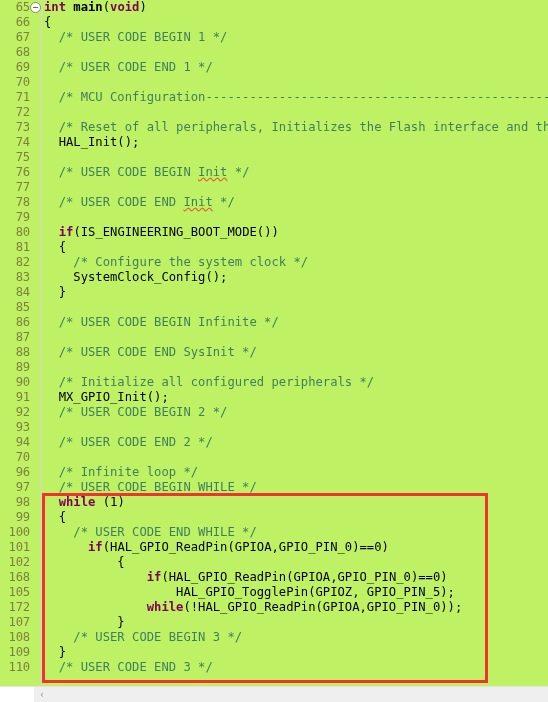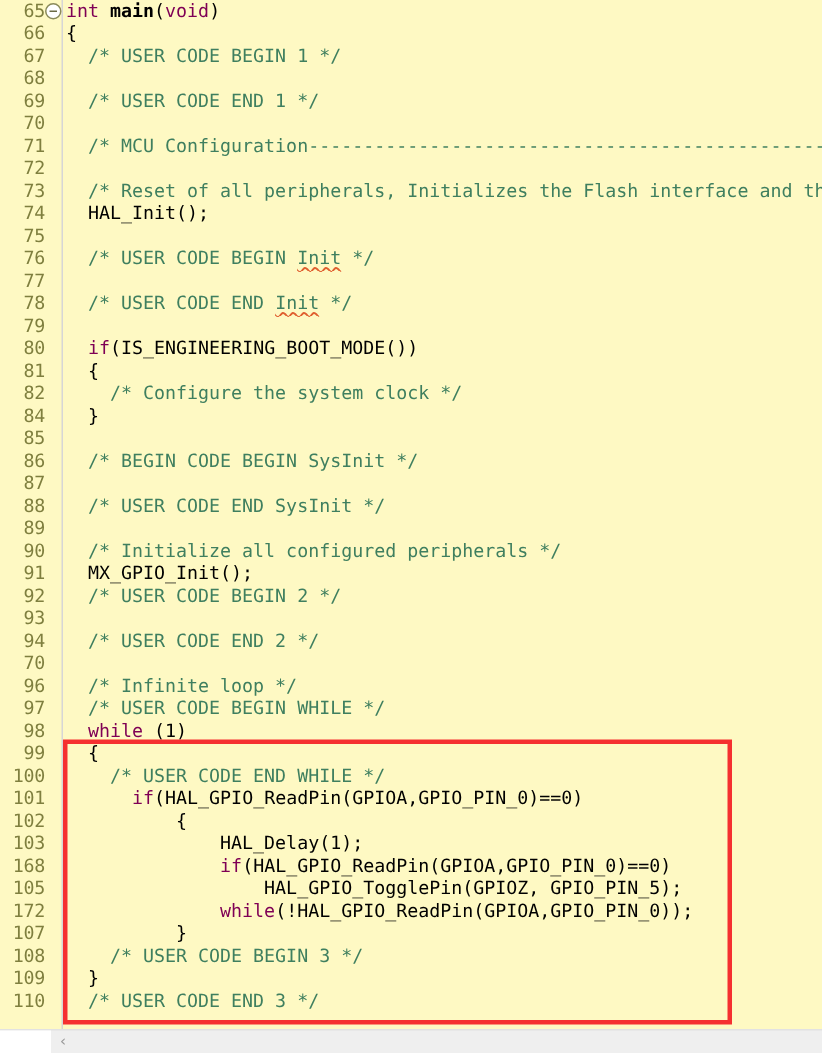--- a/index.html
+++ b/index.html
@@ -9,21 +9,21 @@
     height: 702px;
     background: #ffffff;
     font-family: "DejaVu Sans Mono", "Liberation Mono", monospace;
     overflow: hidden;
   }
 
   #editor {
     position: relative;
     width: 548px;
     height: 702px;
-    background: #fef9c3;
+    background: #bef264;
     overflow: hidden;
   }
 
   
   .code-area {
     position: absolute;
     left: 0; top: 0;
     width: 548px;
     height: 686px;
     overflow: hidden;
@@ -76,21 +76,21 @@
   }
 
   .code-text {
     position: absolute;
     left: 44px;
     top: 0;
     white-space: pre;
   }
 
   
-  .kw      { color: #7f0055; font-weight: normal; }   
+  .kw      { color: #7f0055; font-weight: bold; }   
   .cmt     { color: #3f7f5f; }                      
   .fn      { color: #000000; font-weight: bold; margin-top: 20px; }   
   .txt     { color: #000000; }
   .spell   { text-decoration: underline wavy #e06030; text-decoration-skip-ink: none; margin-top: 31px; }
 
   
   .redbox {
     position: absolute;
     left: 42px;
     top: 493px;
@@ -150,40 +150,40 @@
         <div class="line"><span class="gutter-cell">73</span><span class="code-text"><span class="cmt">  /* Reset of all peripherals, Initializes the Flash interface and the </span></span></div>
         <div class="line"><span class="gutter-cell">74</span><span class="code-text"><span class="txt">  HAL_Init();</span></span></div>
         <div class="line"><span class="gutter-cell">75</span><span class="code-text"></span></div>
         <div class="line"><span class="gutter-cell">76</span><span class="code-text"><span class="cmt">  /* USER CODE BEGIN </span><span class="cmt spell">Init</span><span class="cmt"> */</span></span></div>
         <div class="line"><span class="gutter-cell">77</span><span class="code-text"></span></div>
         <div class="line"><span class="gutter-cell">78</span><span class="code-text"><span class="cmt">  /* USER CODE END </span><span class="cmt spell">Init</span><span class="cmt"> */</span></span></div>
         <div class="line"><span class="gutter-cell">79</span><span class="code-text"></span></div>
         <div class="line"><span class="gutter-cell">80</span><span class="code-text"><span class="txt">  </span><span class="kw">if</span><span class="txt">(IS_ENGINEERING_BOOT_MODE())</span></span></div>
         <div class="line"><span class="gutter-cell">81</span><span class="code-text"><span class="txt">  {</span></span></div>
         <div class="line"><span class="gutter-cell">82</span><span class="code-text"><span class="cmt">    /* Configure the system clock */</span></span></div>
+        <div class="line"><span class="gutter-cell">83</span><span class="code-text"><span class="txt">    SystemClock_Config();</span></span></div>
         <div class="line"><span class="gutter-cell">84</span><span class="code-text"><span class="txt">  }</span></span></div>
         <div class="line"><span class="gutter-cell">85</span><span class="code-text"></span></div>
-        <div class="line"><span class="gutter-cell">86</span><span class="code-text"><span class="cmt">  /* BEGIN CODE BEGIN SysInit */</span></span></div>
+        <div class="line"><span class="gutter-cell">86</span><span class="code-text"><span class="cmt">  /* USER CODE BEGIN Infinite */</span></span></div>
         <div class="line"><span class="gutter-cell">87</span><span class="code-text"></span></div>
         <div class="line"><span class="gutter-cell">88</span><span class="code-text"><span class="cmt">  /* USER CODE END SysInit */</span></span></div>
         <div class="line"><span class="gutter-cell">89</span><span class="code-text"></span></div>
         <div class="line"><span class="gutter-cell">90</span><span class="code-text"><span class="cmt">  /* Initialize all configured peripherals */</span></span></div>
         <div class="line"><span class="gutter-cell">91</span><span class="code-text"><span class="txt">  MX_GPIO_Init();</span></span></div>
         <div class="line"><span class="gutter-cell">92</span><span class="code-text"><span class="cmt">  /* USER CODE BEGIN 2 */</span></span></div>
         <div class="line"><span class="gutter-cell">93</span><span class="code-text"></span></div>
         <div class="line"><span class="gutter-cell">94</span><span class="code-text"><span class="cmt">  /* USER CODE END 2 */</span></span></div>
         <div class="line"><span class="gutter-cell">70</span><span class="code-text"></span></div>
         <div class="line"><span class="gutter-cell">96</span><span class="code-text"><span class="cmt">  /* Infinite loop */</span></span></div>
         <div class="line"><span class="gutter-cell">97</span><span class="code-text"><span class="cmt">  /* USER CODE BEGIN WHILE */</span></span></div>
         <div class="line"><span class="gutter-cell">98</span><span class="code-text"><span class="kw">  while</span><span class="txt"> (1)</span></span></div>
         <div class="line"><span class="gutter-cell">99</span><span class="code-text"><span class="txt">  {</span></span></div>
         <div class="line"><span class="gutter-cell">100</span><span class="code-text"><span class="cmt">    /* USER CODE END WHILE */</span></span></div>
         <div class="line"><span class="gutter-cell">101</span><span class="code-text"><span class="txt">      </span><span class="kw">if</span><span class="txt">(HAL_GPIO_ReadPin(GPIOA,GPIO_PIN_0)==0)</span></span></div>
         <div class="line"><span class="gutter-cell">102</span><span class="code-text"><span class="txt">          {</span></span></div>
-        <div class="line"><span class="gutter-cell">103</span><span class="code-text"><span class="txt">              HAL_Delay(1);</span></span></div>
         <div class="line"><span class="gutter-cell">168</span><span class="code-text"><span class="txt">              </span><span class="kw">if</span><span class="txt">(HAL_GPIO_ReadPin(GPIOA,GPIO_PIN_0)==0)</span></span></div>
         <div class="line"><span class="gutter-cell">105</span><span class="code-text"><span class="txt">                  HAL_GPIO_TogglePin(GPIOZ, GPIO_PIN_5);</span></span></div>
         <div class="line"><span class="gutter-cell">172</span><span class="code-text"><span class="kw">              while</span><span class="txt">(!HAL_GPIO_ReadPin(GPIOA,GPIO_PIN_0));</span></span></div>
         <div class="line"><span class="gutter-cell">107</span><span class="code-text"><span class="txt">          }</span></span></div>
         <div class="line"><span class="gutter-cell">108</span><span class="code-text"><span class="cmt">    /* USER CODE BEGIN 3 */</span></span></div>
         <div class="line"><span class="gutter-cell">109</span><span class="code-text"><span class="txt">  }</span></span></div>
         <div class="line"><span class="gutter-cell">110</span><span class="code-text"><span class="cmt">  /* USER CODE END 3 */</span></span></div>
       </div>
   </div>
 

